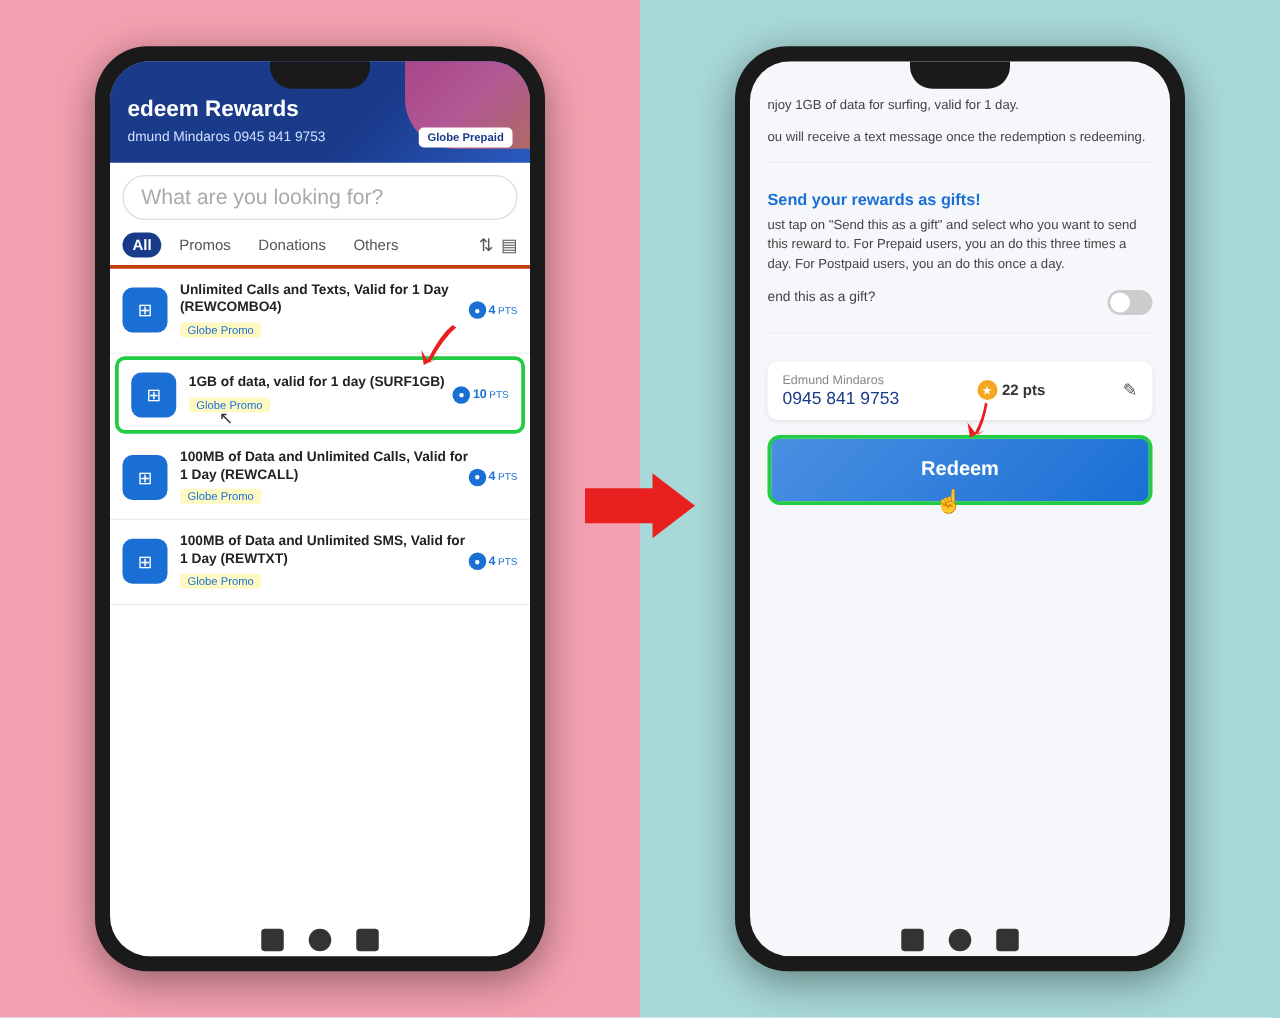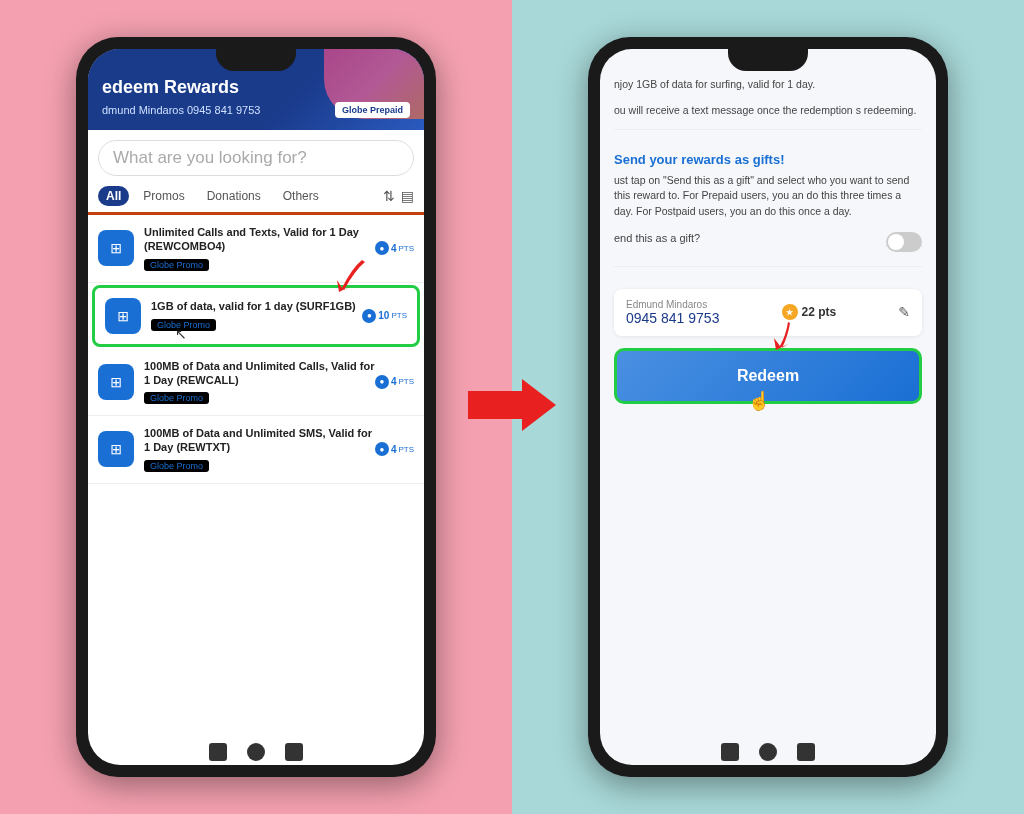--- a/index.html
+++ b/index.html
@@ -227,21 +227,21 @@
     .reward-title {
       font-size: 11px;
       font-weight: bold;
       color: #222;
       line-height: 1.3;
     }
 
     .reward-tag {
       font-size: 9px;
       color: #1a6fd4;
-      background: #000000;
+      background: #fef9c3;
       padding: 1px 6px;
       border-radius: 3px;
       margin-top: 3px;
       display: inline-block;
     }
 
     .reward-pts {
       display: flex;
       align-items: center;
       gap: 2px;

